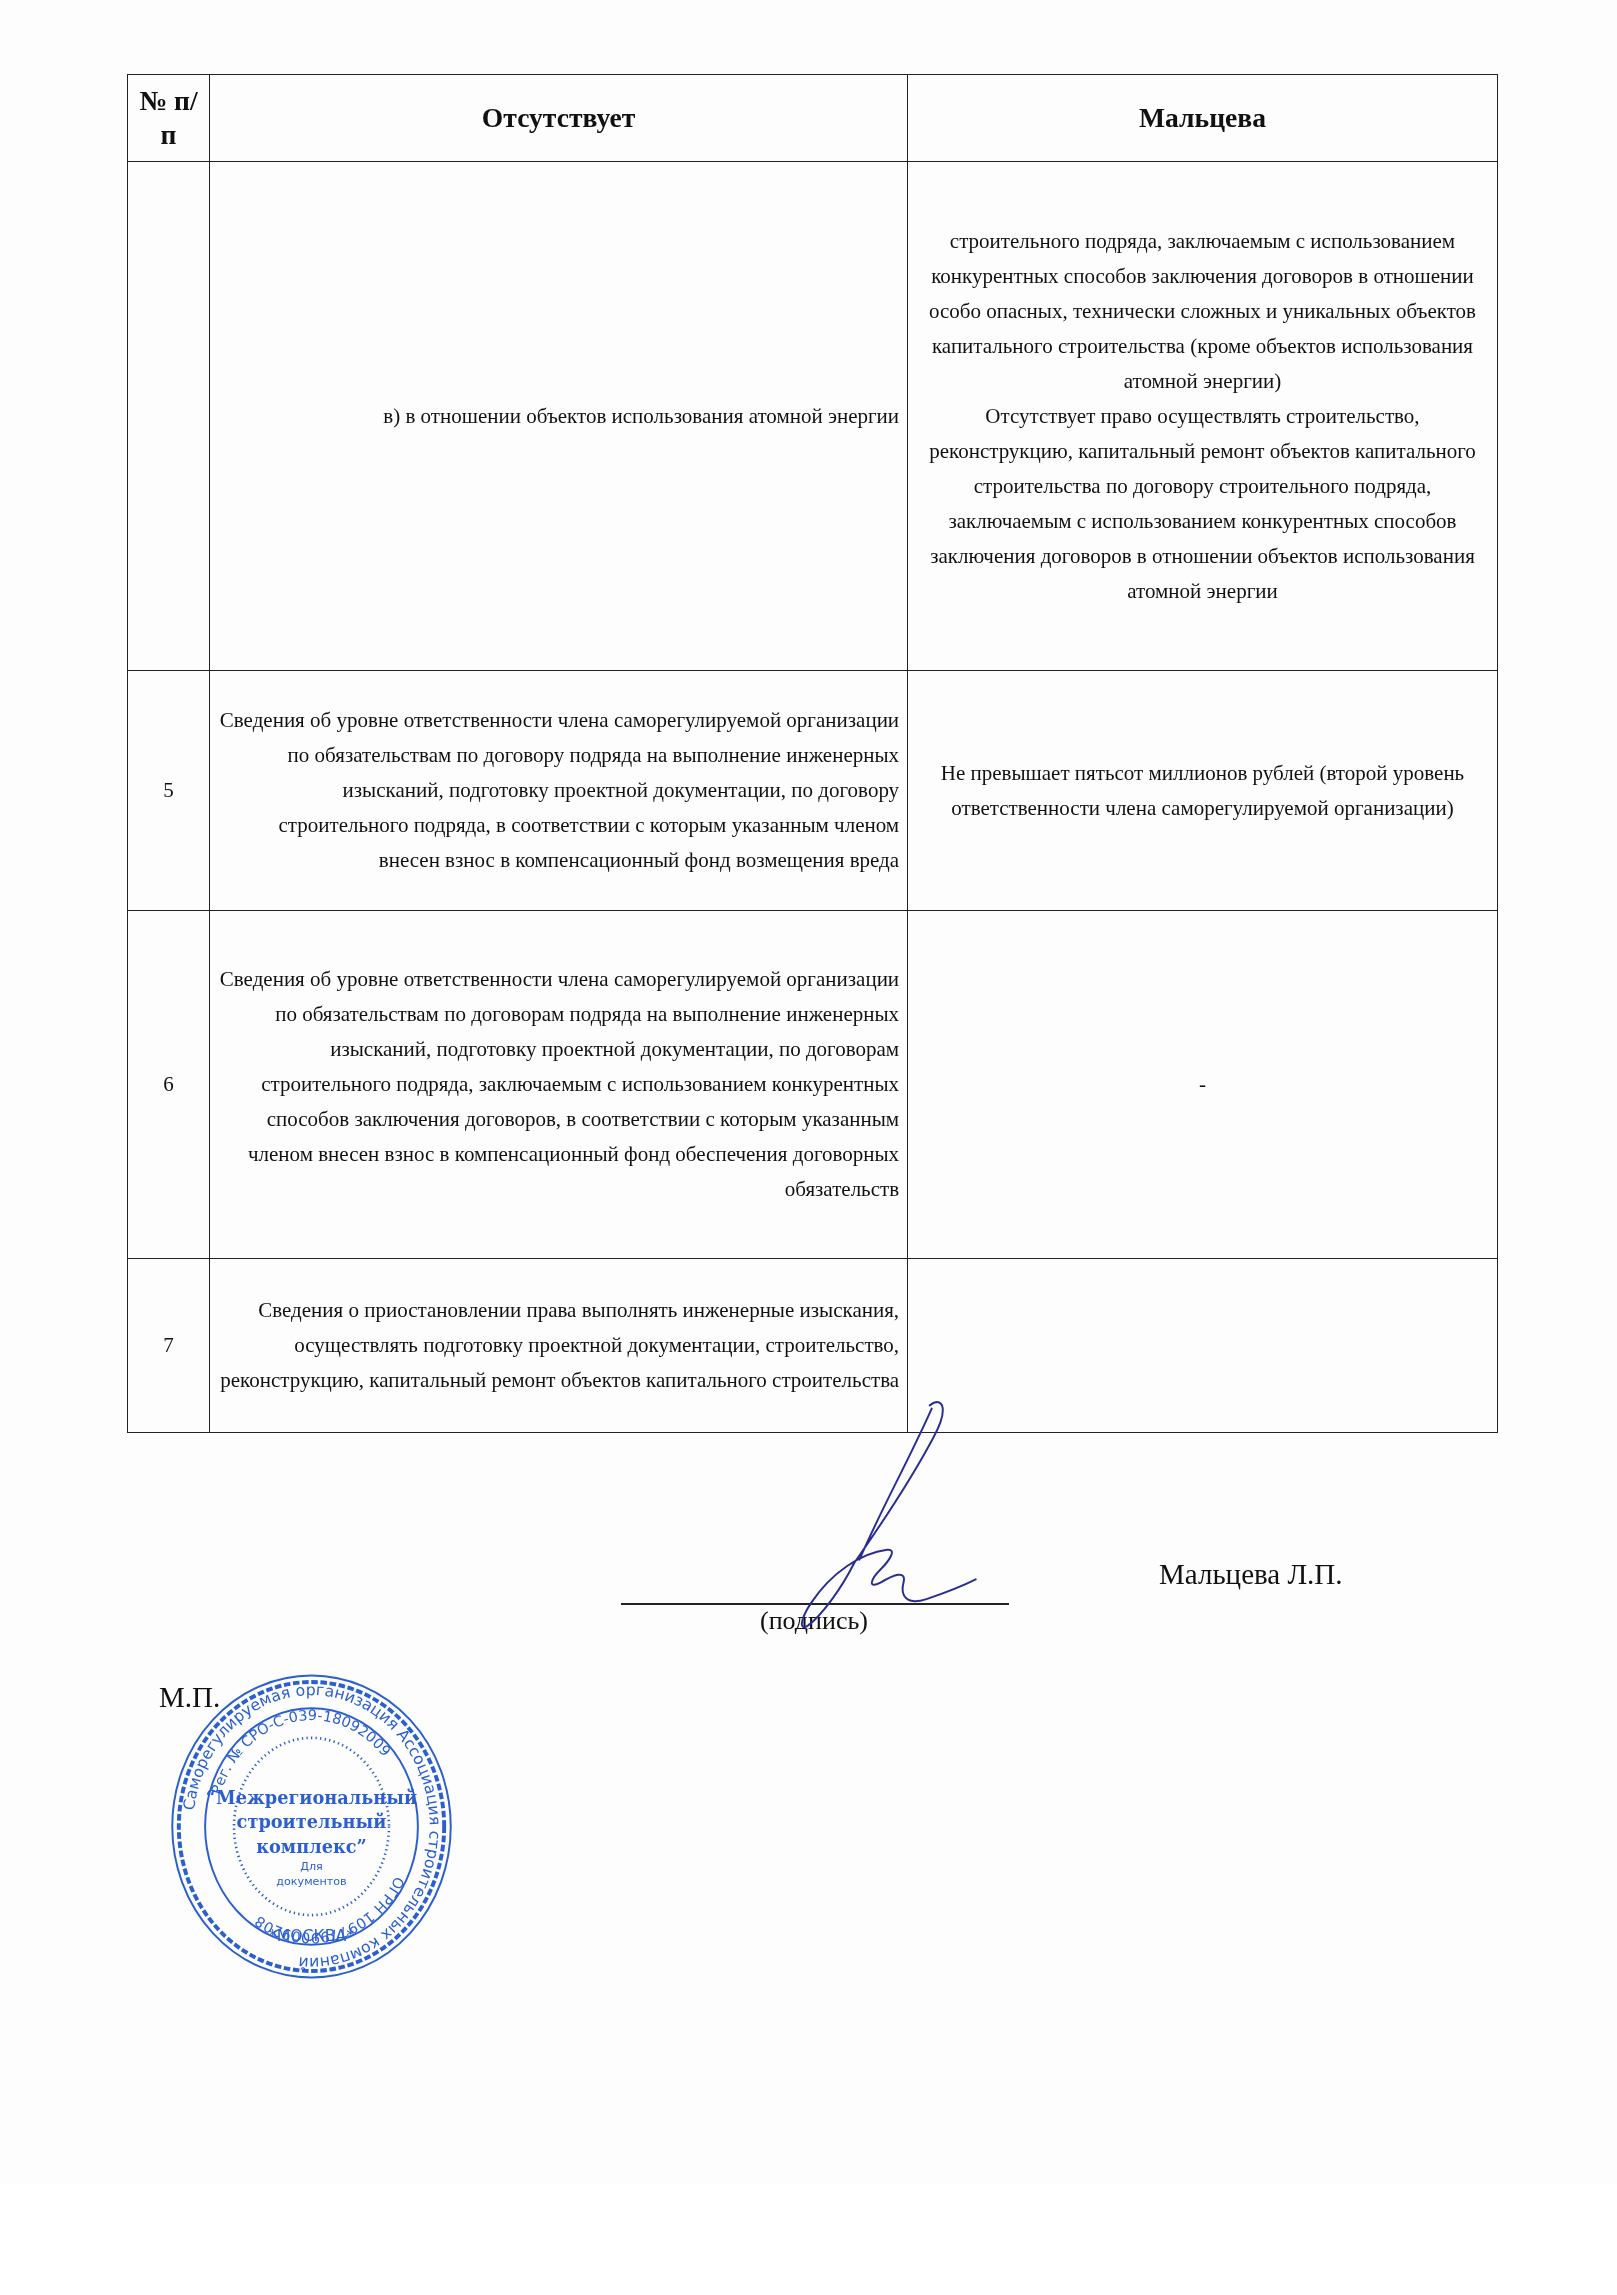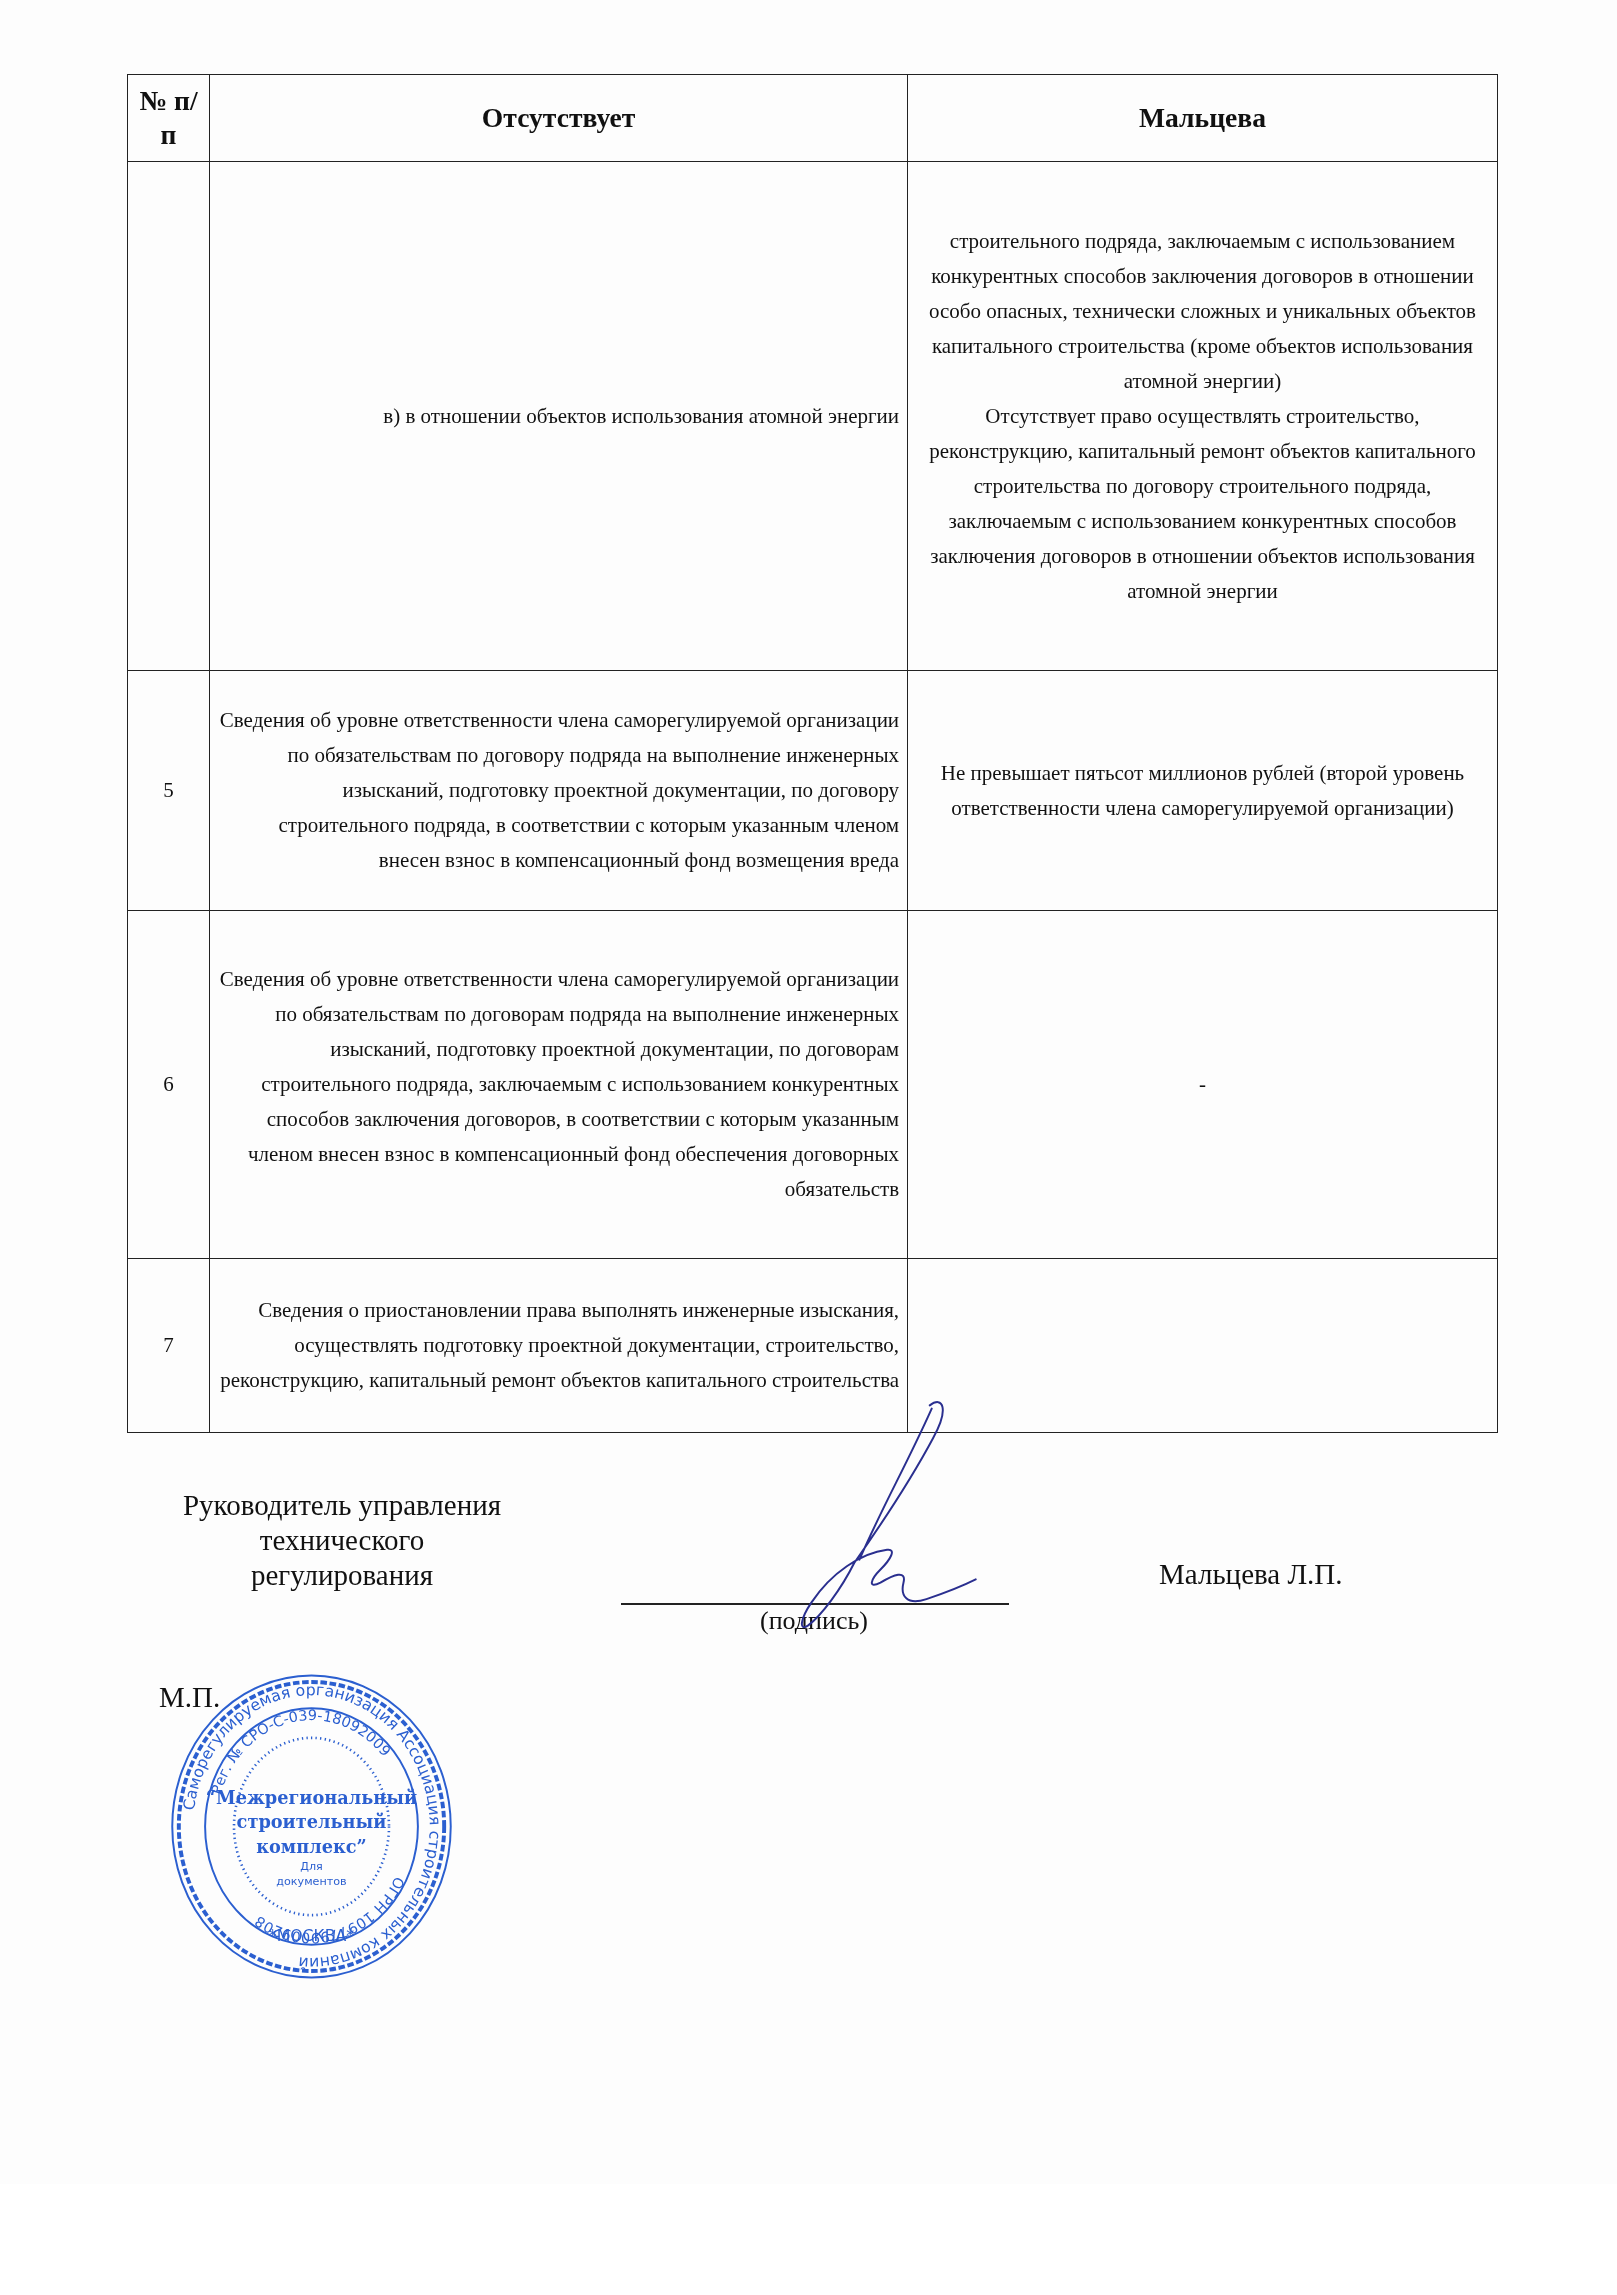--- a/index.html
+++ b/index.html
@@ -69,25 +69,20 @@
         <td class="info">-</td>
       </tr>
       <tr class="r7">
         <td class="num">7</td>
         <td class="name">Сведения о приостановлении права выполнять инженерные изыскания, осуществлять подготовку проектной документации, строительство, реконструкцию, капитальный ремонт объектов капитального строительства</td>
         <td class="info"></td>
       </tr>
     </tbody>
   </table>
 
-  <div class="sig-block pos-title">
-    <div>Руководитель управления</div>
-    <div>технического</div>
-    <div>регулирования</div>
-  </div>
 
   <div class="sig-line"></div>
   <div class="sig-block sig-caption">(подпись)</div>
   <div class="sig-block signer">Мальцева Л.П.</div>
   <div class="sig-block mp">М.П.</div>
 
   <svg class="signature" viewBox="0 0 440 380">
     <path d="M365,20 C385,5 395,25 370,70 C330,145 285,210 250,260 M258,255 C290,180 330,110 368,25
              M250,260 C230,300 200,340 180,355 C165,365 168,345 185,320 C215,275 260,245 300,240
              C315,238 305,255 290,270 C275,285 270,300 290,290 C310,278 330,270 325,290

